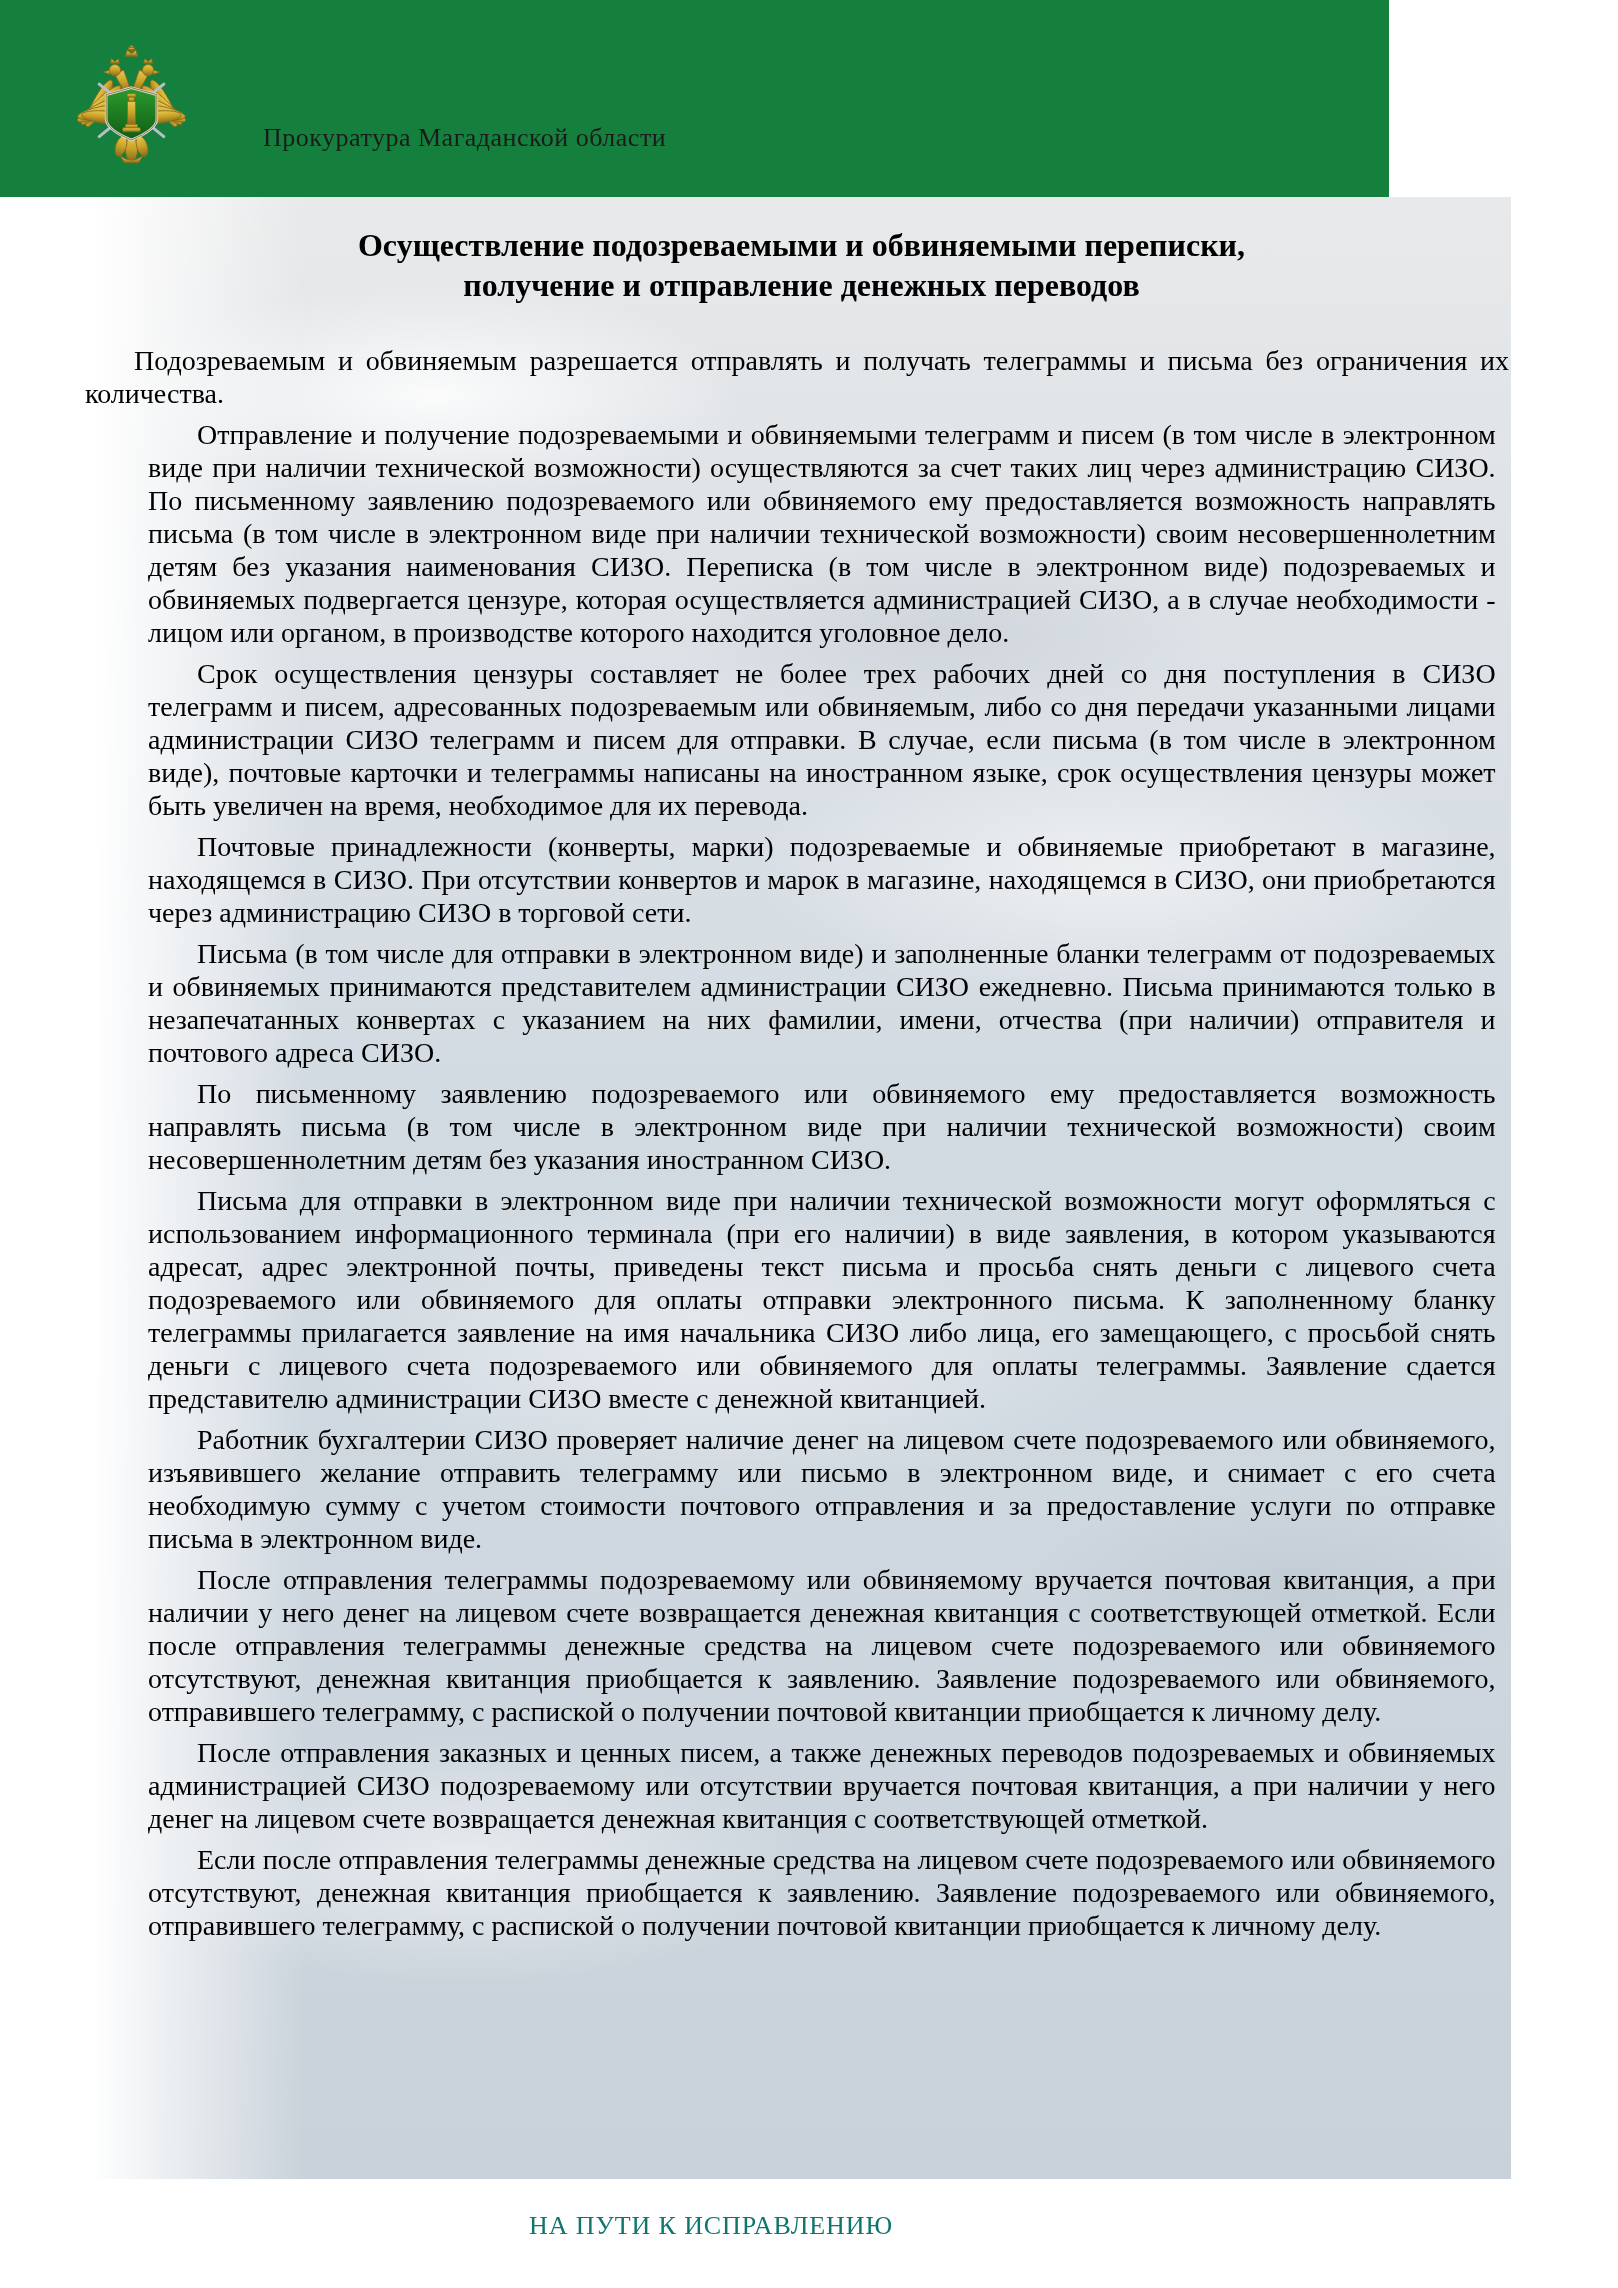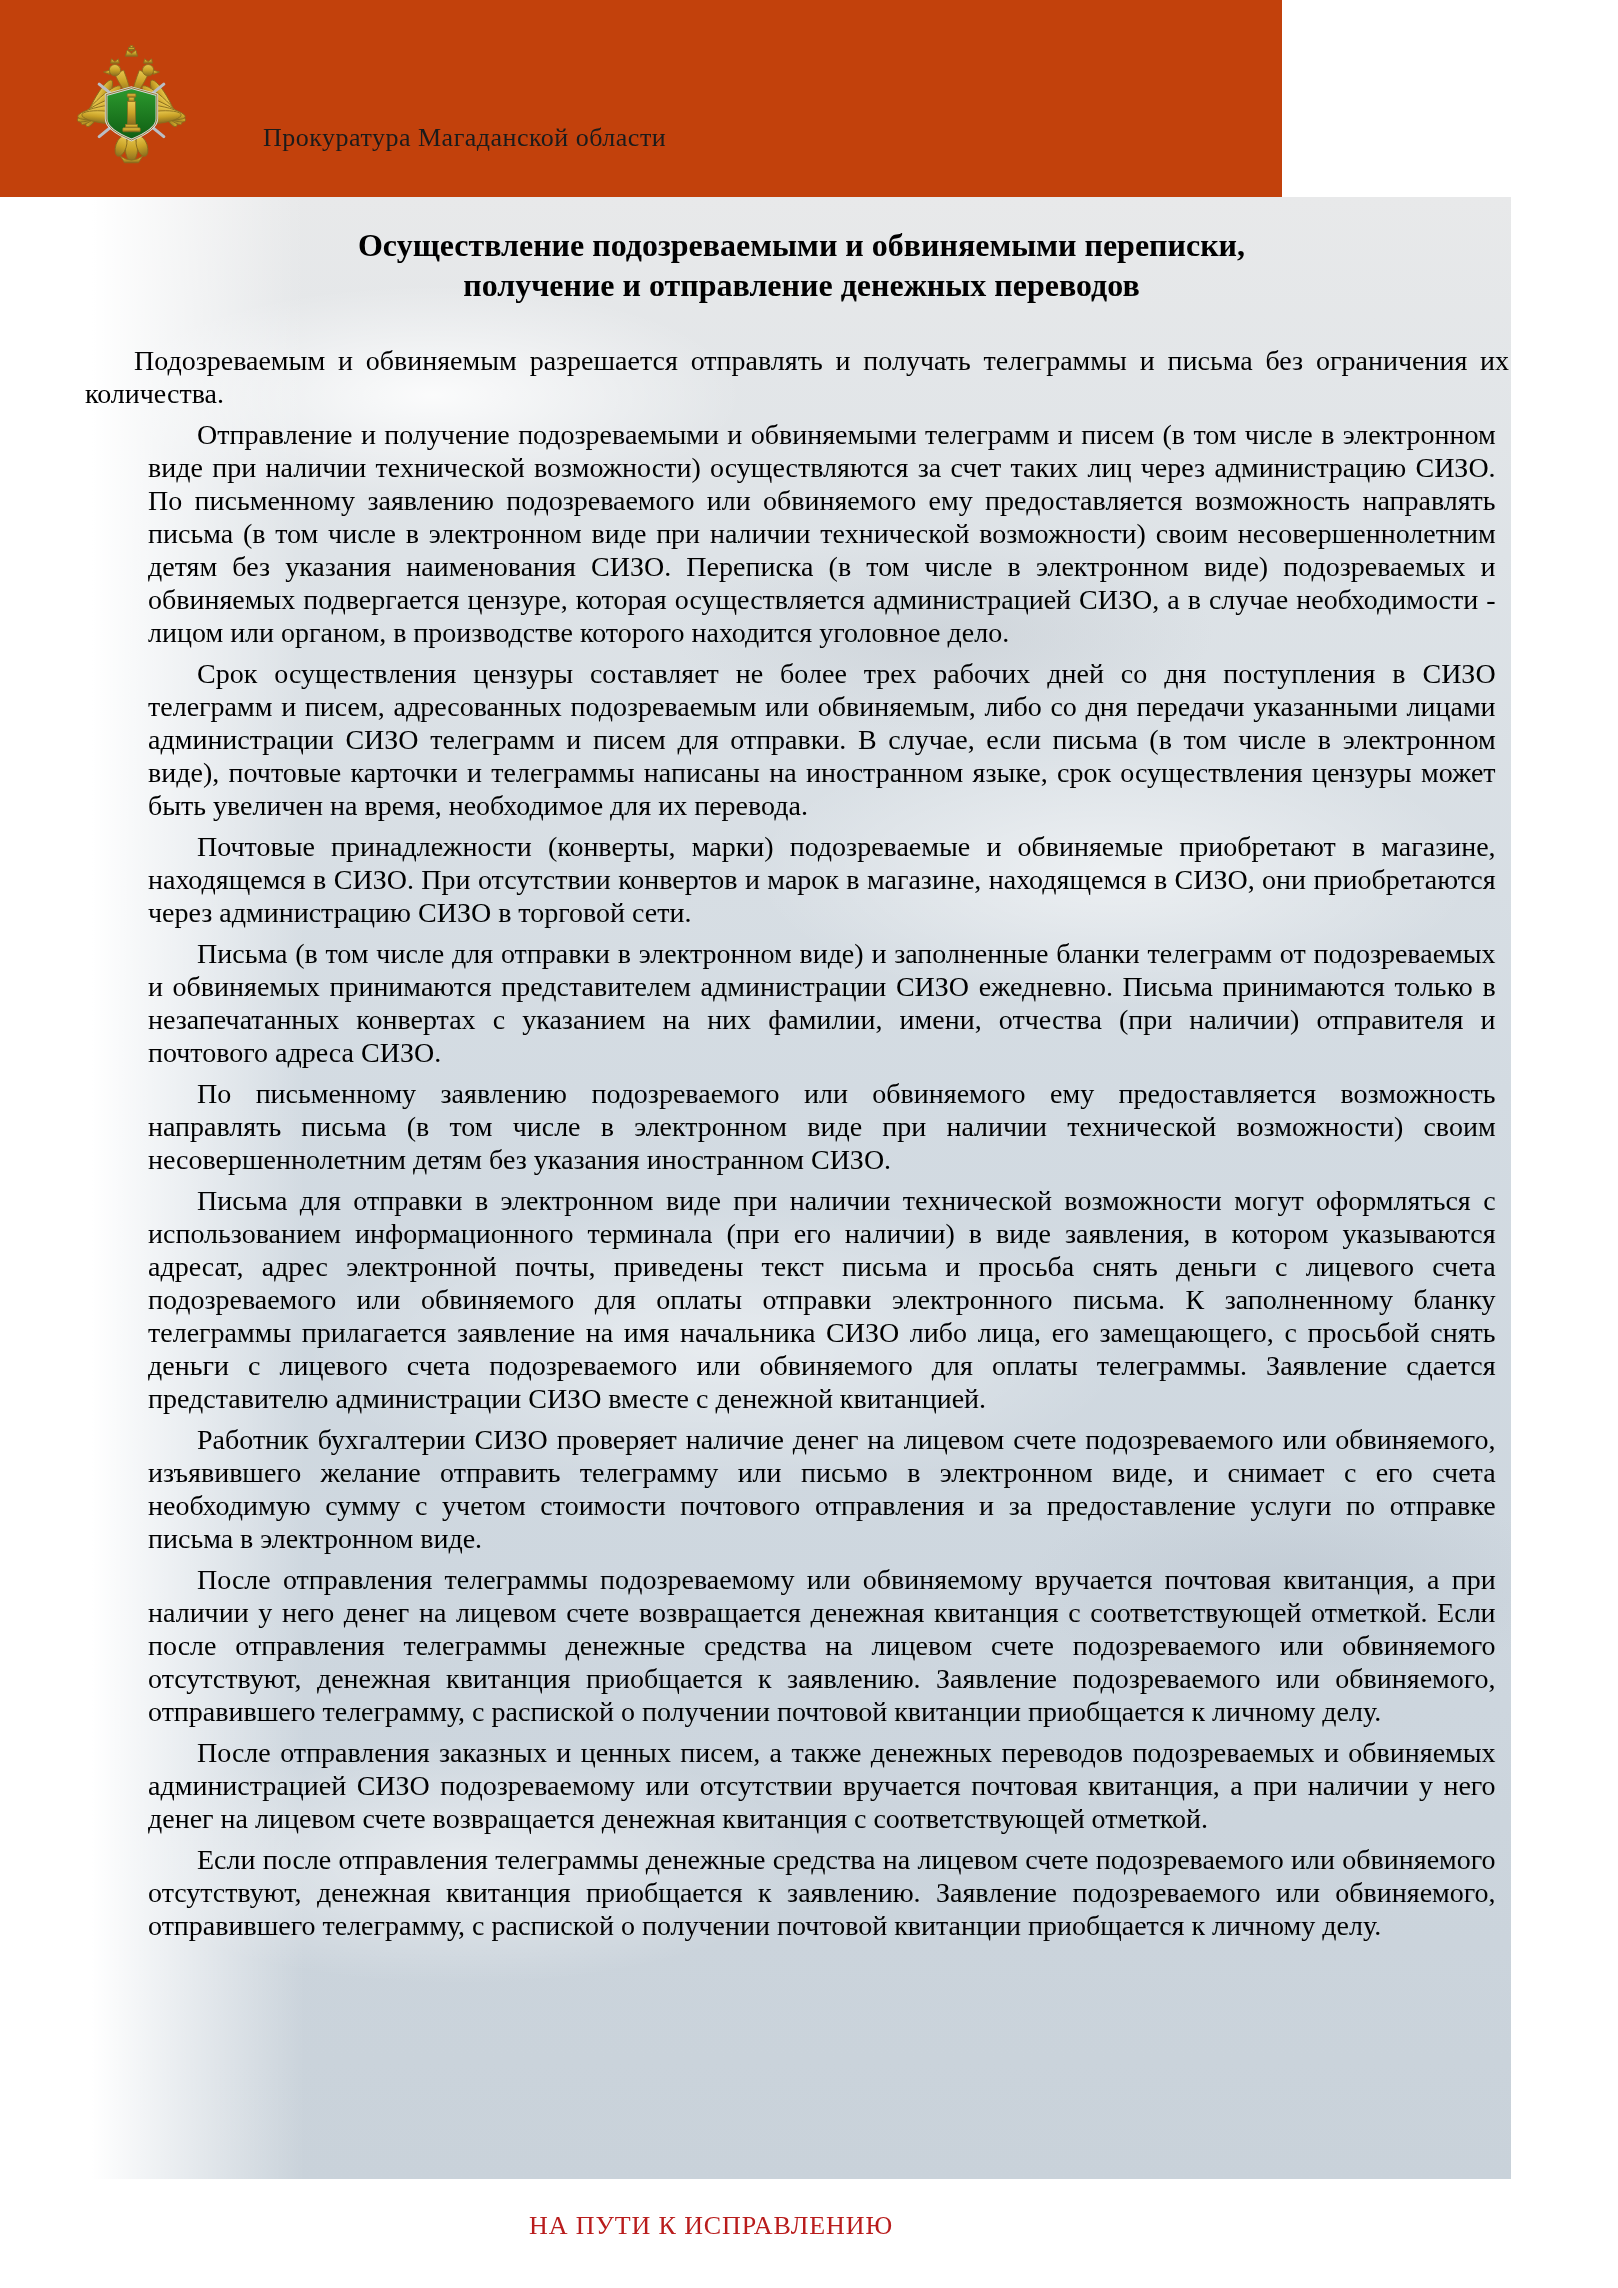--- a/index.html
+++ b/index.html
@@ -3,21 +3,21 @@
 <meta charset="utf-8">
 <style>
   html,body{margin:0;padding:0;}
   body{
     width:1619px;height:2289px;position:relative;background:#ffffff;
     font-family:"Liberation Serif", serif;color:#000;
     overflow:hidden;
   }
 
   
-  .header{position:absolute;left:0;top:0;width:1282px;height:197px;background:#c2410c;}
+  .header{position:absolute;left:0;top:0;width:1389px;height:197px;background:#15803d;}
   .emblem{position:absolute;left:66px;top:37px;width:131px;height:138px;}
   .org-name{
     position:absolute;left:263px;top:123px;
     font-size:26px;letter-spacing:0.5px;color:#1b1b1b;white-space:nowrap;
   }
 
   
   .panel{
     position:absolute;left:92px;top:197px;width:1419px;height:1982px;
     background:
@@ -45,21 +45,21 @@
     text-align:justify;text-indent:49px;
     color:#000;
   }
   .doc-body p:first-child{   
     margin-left:-55px;margin-right:-5.5px;
   }
 
   
   .footer{
     position:absolute;left:0;top:2211px;width:1422px;
-    text-align:center;font-size:26px;letter-spacing:0.9px;color:#b91c1c;
+    text-align:center;font-size:26px;letter-spacing:0.9px;color:#0f766e;
   }
 </style>
 </head>
 <body>
 
 <div class="header">
   <div class="emblem">
     <svg viewBox="0 0 150 150" width="131" height="138" aria-hidden="true">
       <defs>
         <linearGradient id="gold" x1="0" y1="0" x2="0" y2="1">

